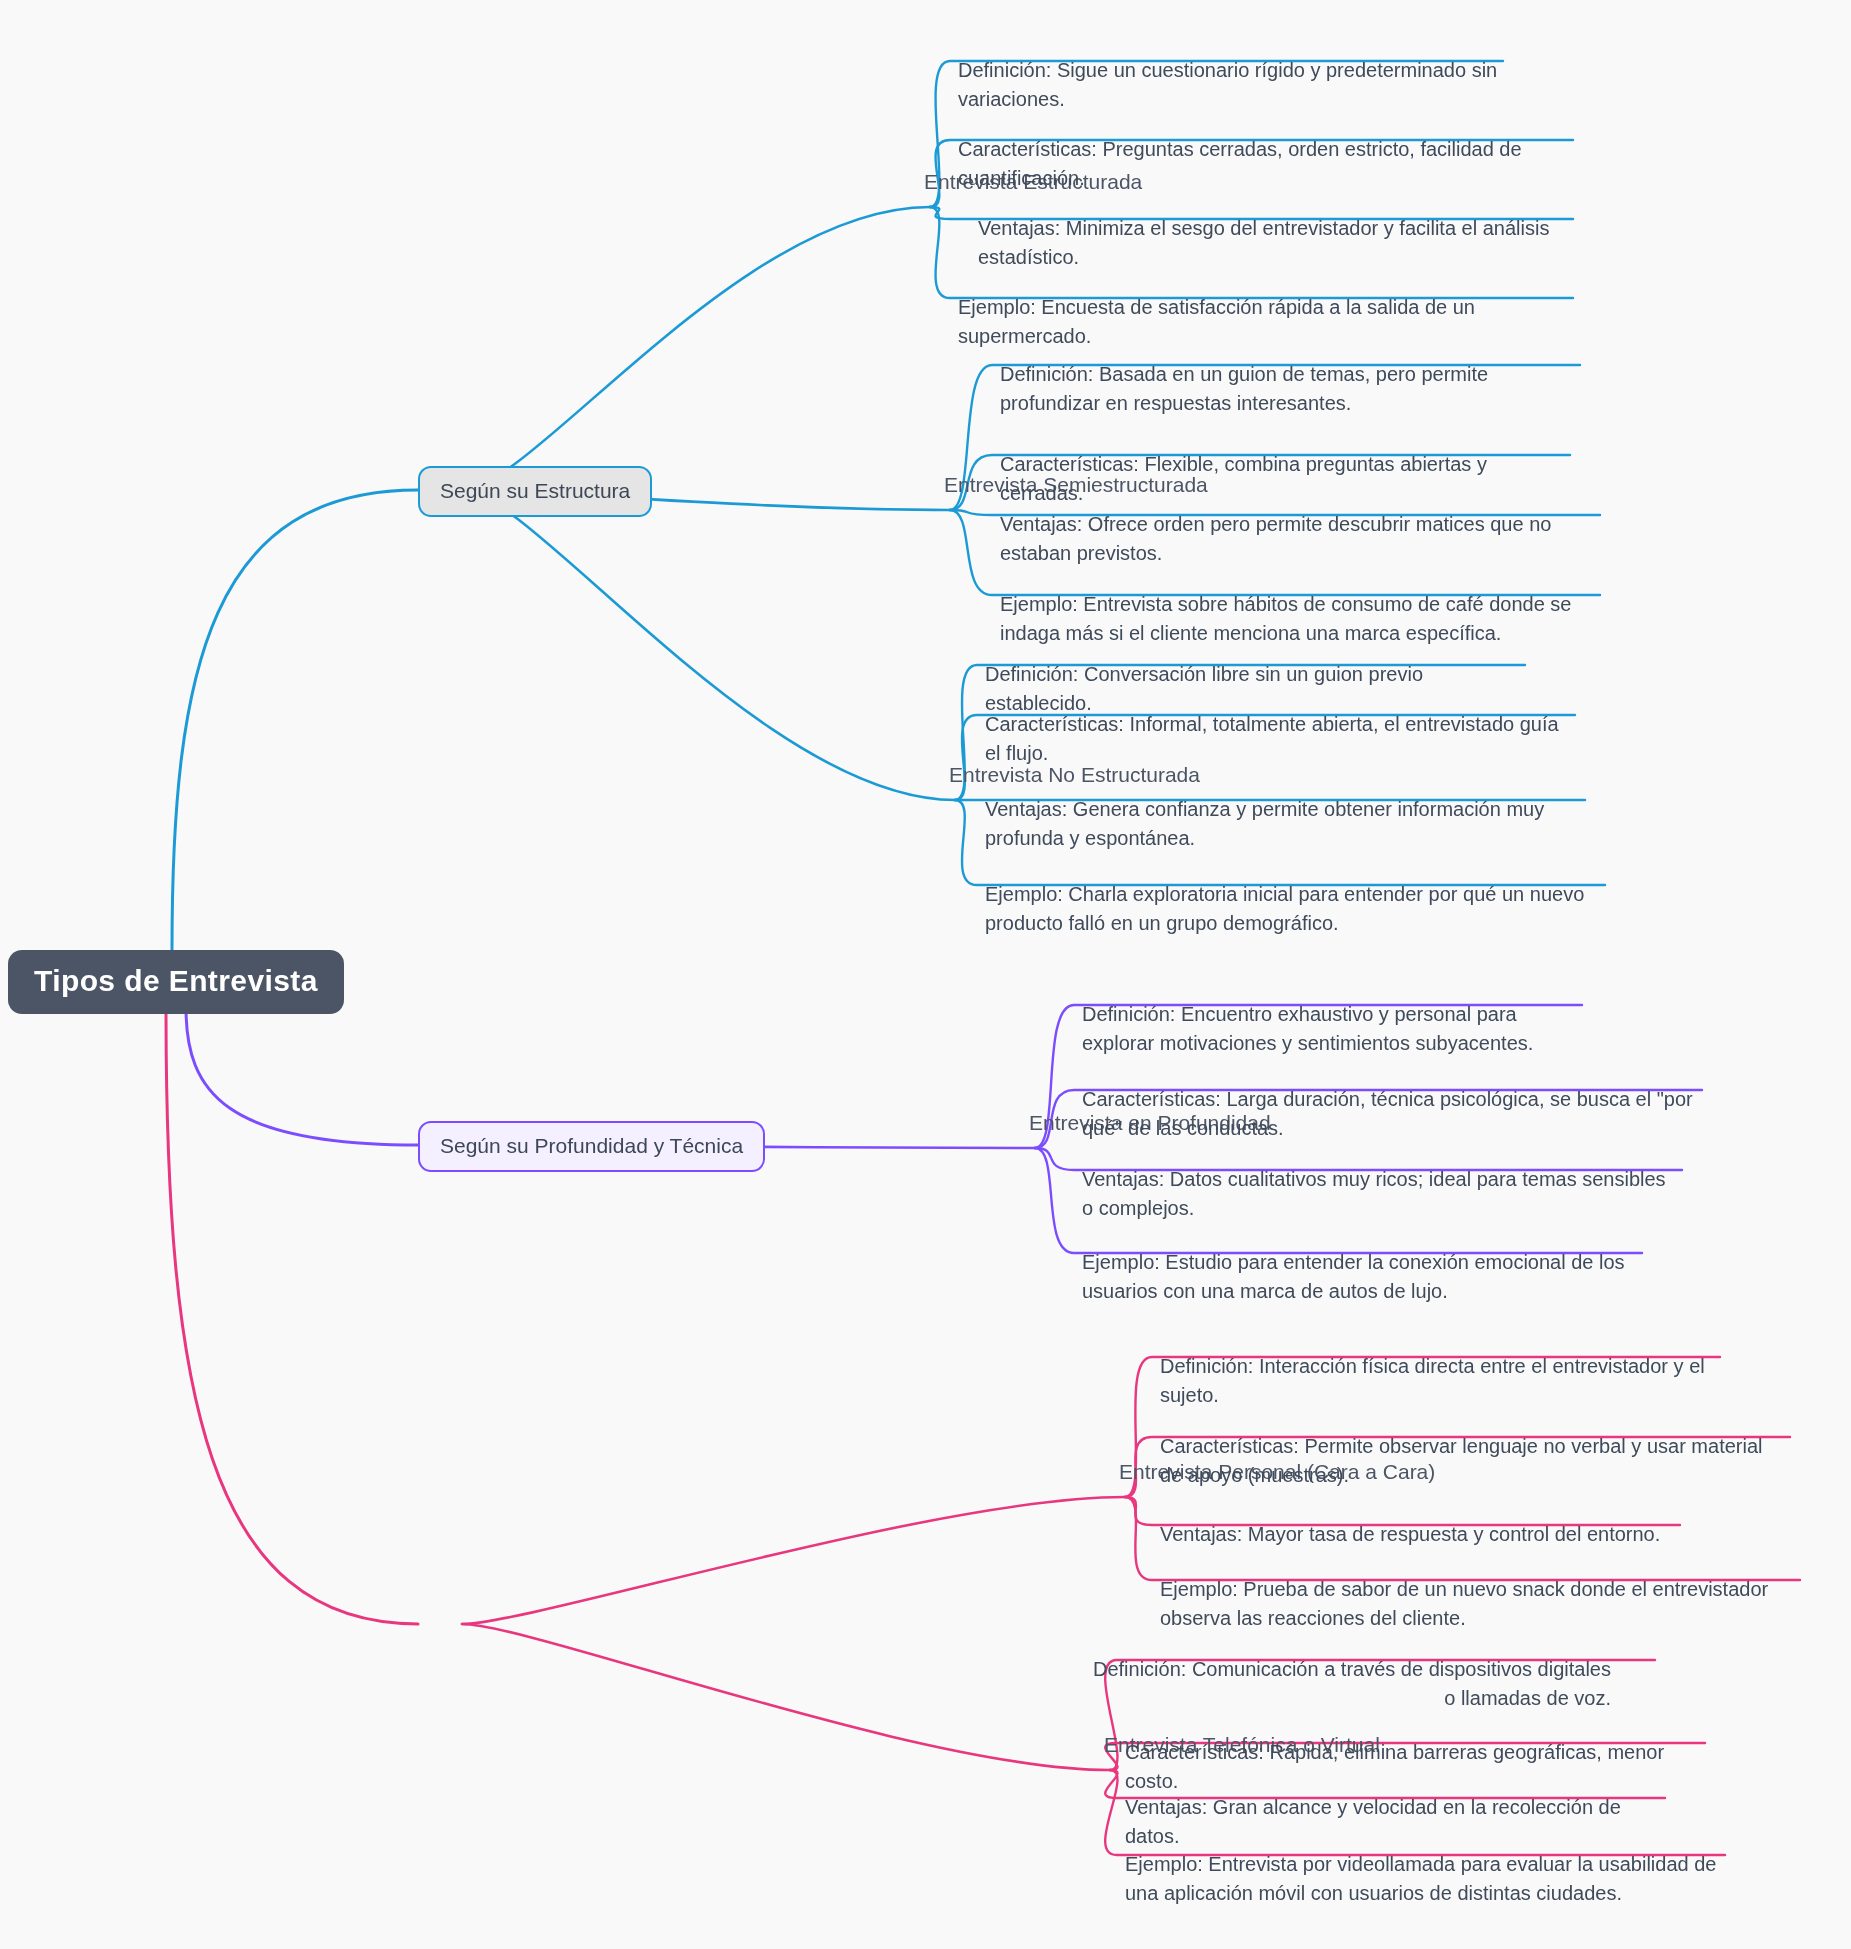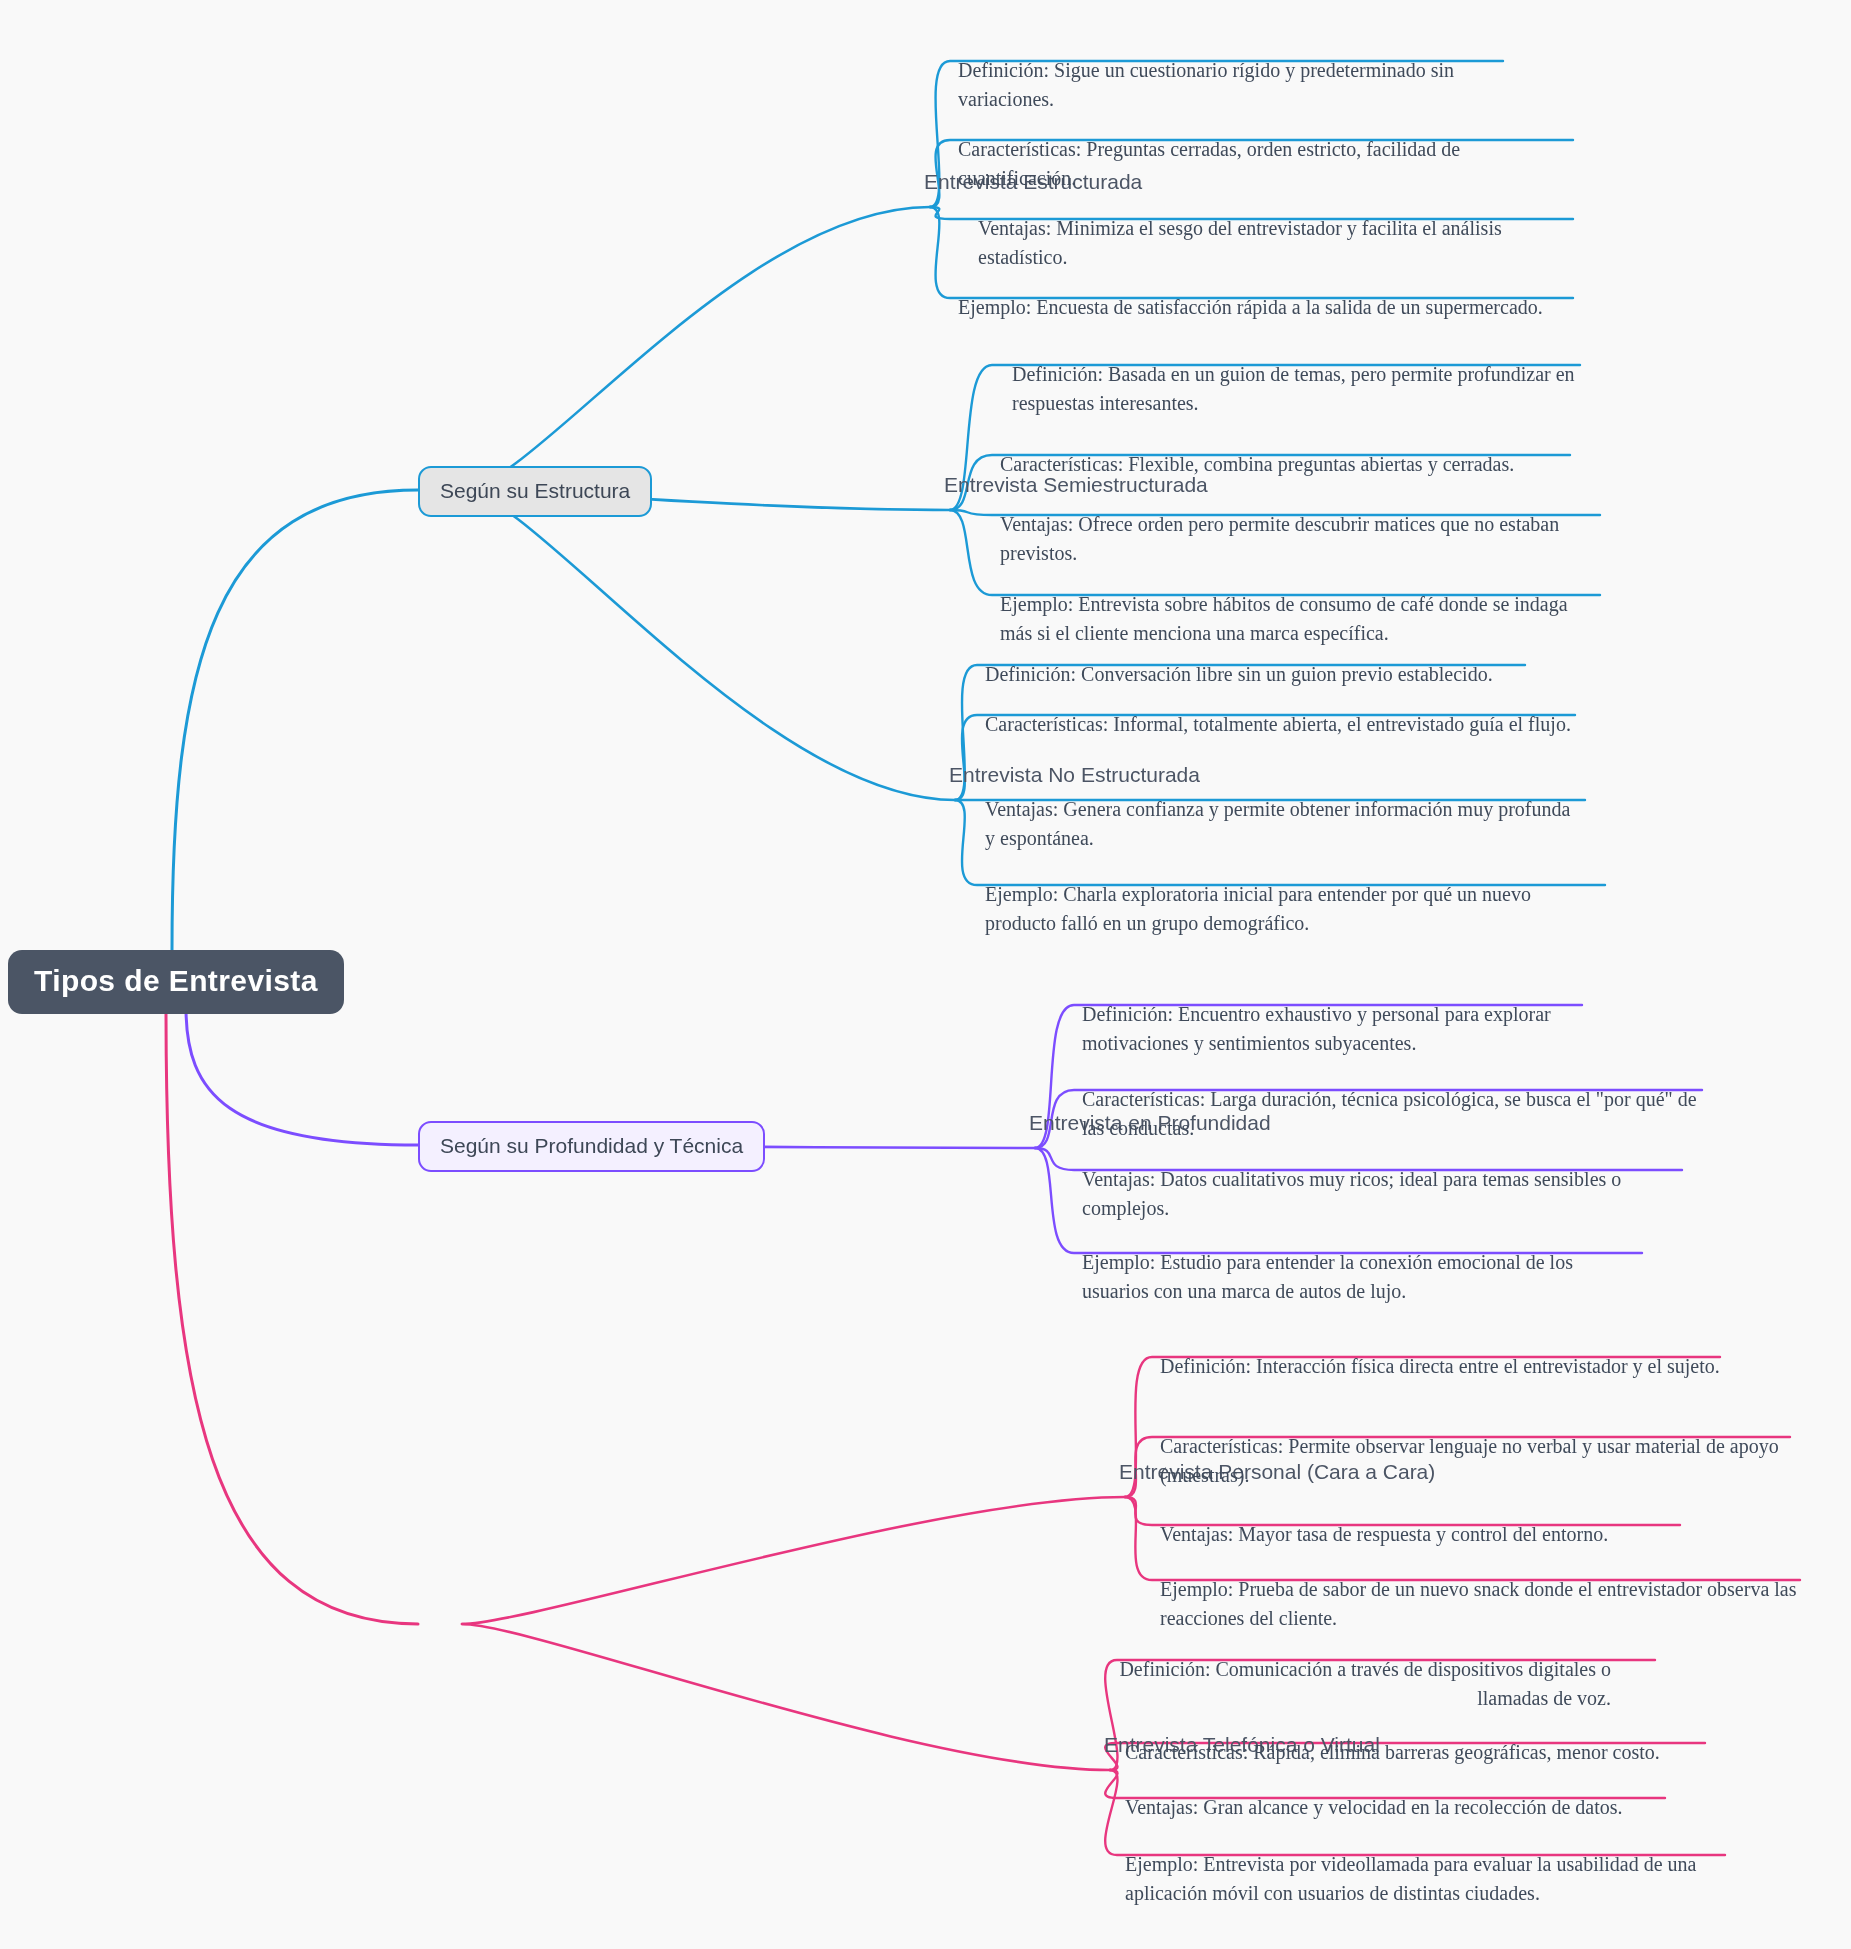--- a/index.html
+++ b/index.html
@@ -51,21 +51,21 @@
   }
 
   
   .leaf{
     position:absolute;
     font-size:20px;
     color:#3f4a5a;
     line-height:1.45;
     padding-bottom:3px;
   }
-  .leaf span{display:block;font-family:Liberation Serif, serif;}
+  .leaf span{display:block;}
 </style>
 </head>
 <body>
 
 <div id="canvas">
   <svg id="wires" viewBox="0 0 1851 1949">
       <path d="M 172 950 C 172 664.8 212 490 418 490" fill="none" stroke="#1c9ad6" stroke-width="3" stroke-linecap="round"></path>
       <path d="M 462 490 C 532 490 740 207 930 207" fill="none" stroke="#1c9ad6" stroke-width="2.6" stroke-linecap="round"></path>
       <path d="M 930 207 C 956 207 916 61 950 61 L 1503 61" fill="none" stroke="#1c9ad6" stroke-width="2.4" stroke-linecap="round"></path>
       <path d="M 930 207 C 956 207 916 140 950 140 L 1573 140" fill="none" stroke="#1c9ad6" stroke-width="2.4" stroke-linecap="round"></path>
@@ -107,21 +107,21 @@
     <div class="leaf" style="left: 958px; top: 135px; width: 615px;">
       <span>Características: Preguntas cerradas, orden estricto, facilidad de cuantificación.</span>
     </div>
     <div class="leaf" style="left: 958px; top: 214px; width: 615px; margin-left: 20px;">
       <span>Ventajas: Minimiza el sesgo del entrevistador y facilita el análisis estadístico.</span>
     </div>
     <div class="leaf" style="left: 958px; top: 293px; width: 615px;">
       <span>Ejemplo: Encuesta de satisfacción rápida a la salida de un supermercado.</span>
     </div>
     <div class="l3" style="top: 473px; left: 944px;"><span>Entrevista Semiestructurada</span></div>
-    <div class="leaf" style="left: 1000px; top: 360px; width: 580px; margin-left: 12px;">
+    <div class="leaf" style="left: 1000px; top: 360px; width: 580px;">
       <span>Definición: Basada en un guion de temas, pero permite profundizar en respuestas interesantes.</span>
     </div>
     <div class="leaf" style="left: 1000px; top: 450px; width: 570px;">
       <span>Características: Flexible, combina preguntas abiertas y cerradas.</span>
     </div>
     <div class="leaf" style="left: 1000px; top: 510px; width: 600px;">
       <span>Ventajas: Ofrece orden pero permite descubrir matices que no estaban previstos.</span>
     </div>
     <div class="leaf" style="left: 1000px; top: 590px; width: 600px;">
       <span>Ejemplo: Entrevista sobre hábitos de consumo de café donde se indaga más si el cliente menciona una marca específica.</span>

